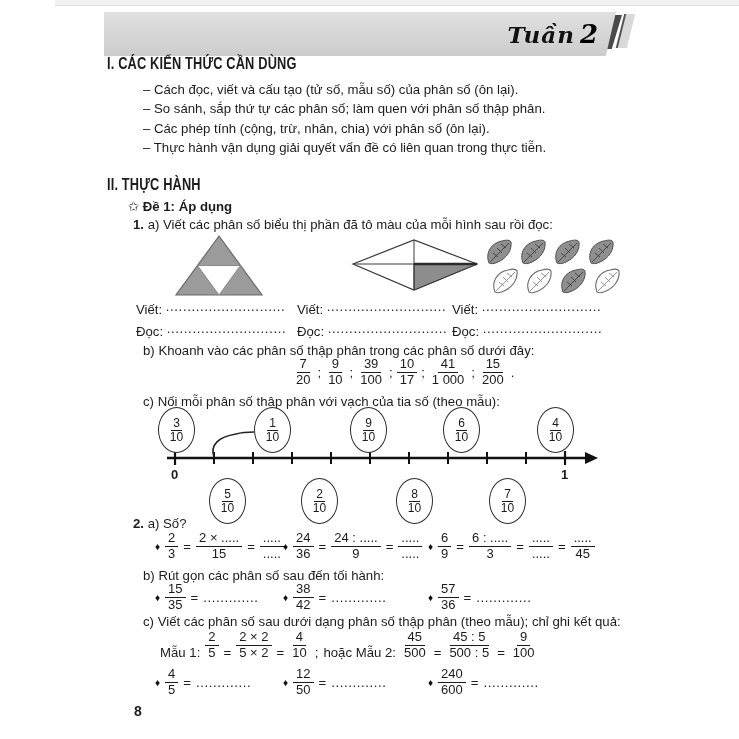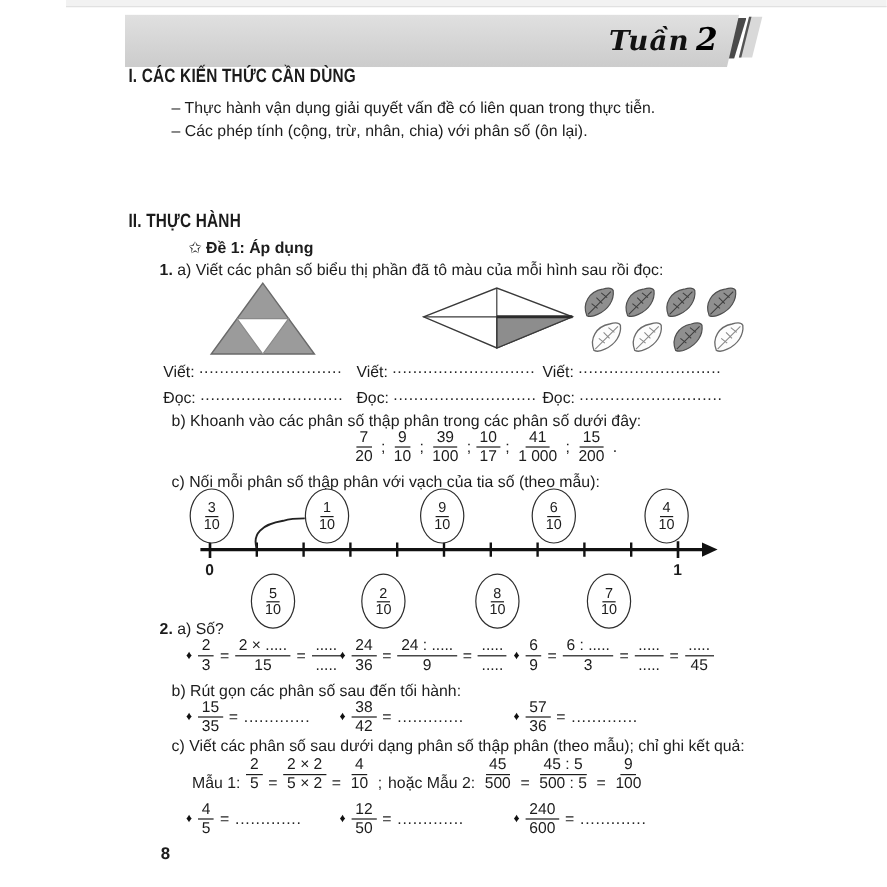--- a/index.html
+++ b/index.html
@@ -54,28 +54,30 @@
 <div class="abs" id="banner">
   <span class="script-word">Tuần</span>
   <span class="script-num">2</span>
 </div>
 <div class="abs" id="banner-sliver"></div>
 
 <div class="abs" style="left:107px;top:55px">
   <span class="cond">I. CÁC KIẾN THỨC CẦN DÙNG</span>
 </div>
 <div class="abs" style="left:143px;top:80px;line-height:19.3px">
+  <div class="line">– Cách đọc, viết và cấu tạo (tử số, mẫu số) của phân số (ôn lại).</div>
+  <div class="line">– So sánh, sắp thứ tự các phân số; làm quen với phân số thập phân.</div>
+  <div class="line">– Các phép tính (cộng, trừ, nhân, chia) với phân số (ôn lại).</div>
   <div class="line">– Thực hành vận dụng giải quyết vấn đề có liên quan trong thực tiễn.</div>
-  <div class="line">– Các phép tính (cộng, trừ, nhân, chia) với phân số (ôn lại).</div>
 </div>
 
 <div class="abs" style="left:107px;top:176px">
   <span class="cond">II. THỰC HÀNH</span>
 </div>
-<div class="abs" style="left:157px;top:199px">
+<div class="abs" style="left:128px;top:199px">
   <span>✩</span>
   <span class="b">Đề 1: Áp dụng</span>
 </div>
 
 <div class="abs line" style="left:133px;top:217px">
   <span class="b">1.</span>
   <span>a) Viết các phân số biểu thị phần đã tô màu của mỗi hình sau rồi đọc:</span>
 </div>
 
 <svg class="abs" style="left:173px;top:234px" width="92" height="64">

